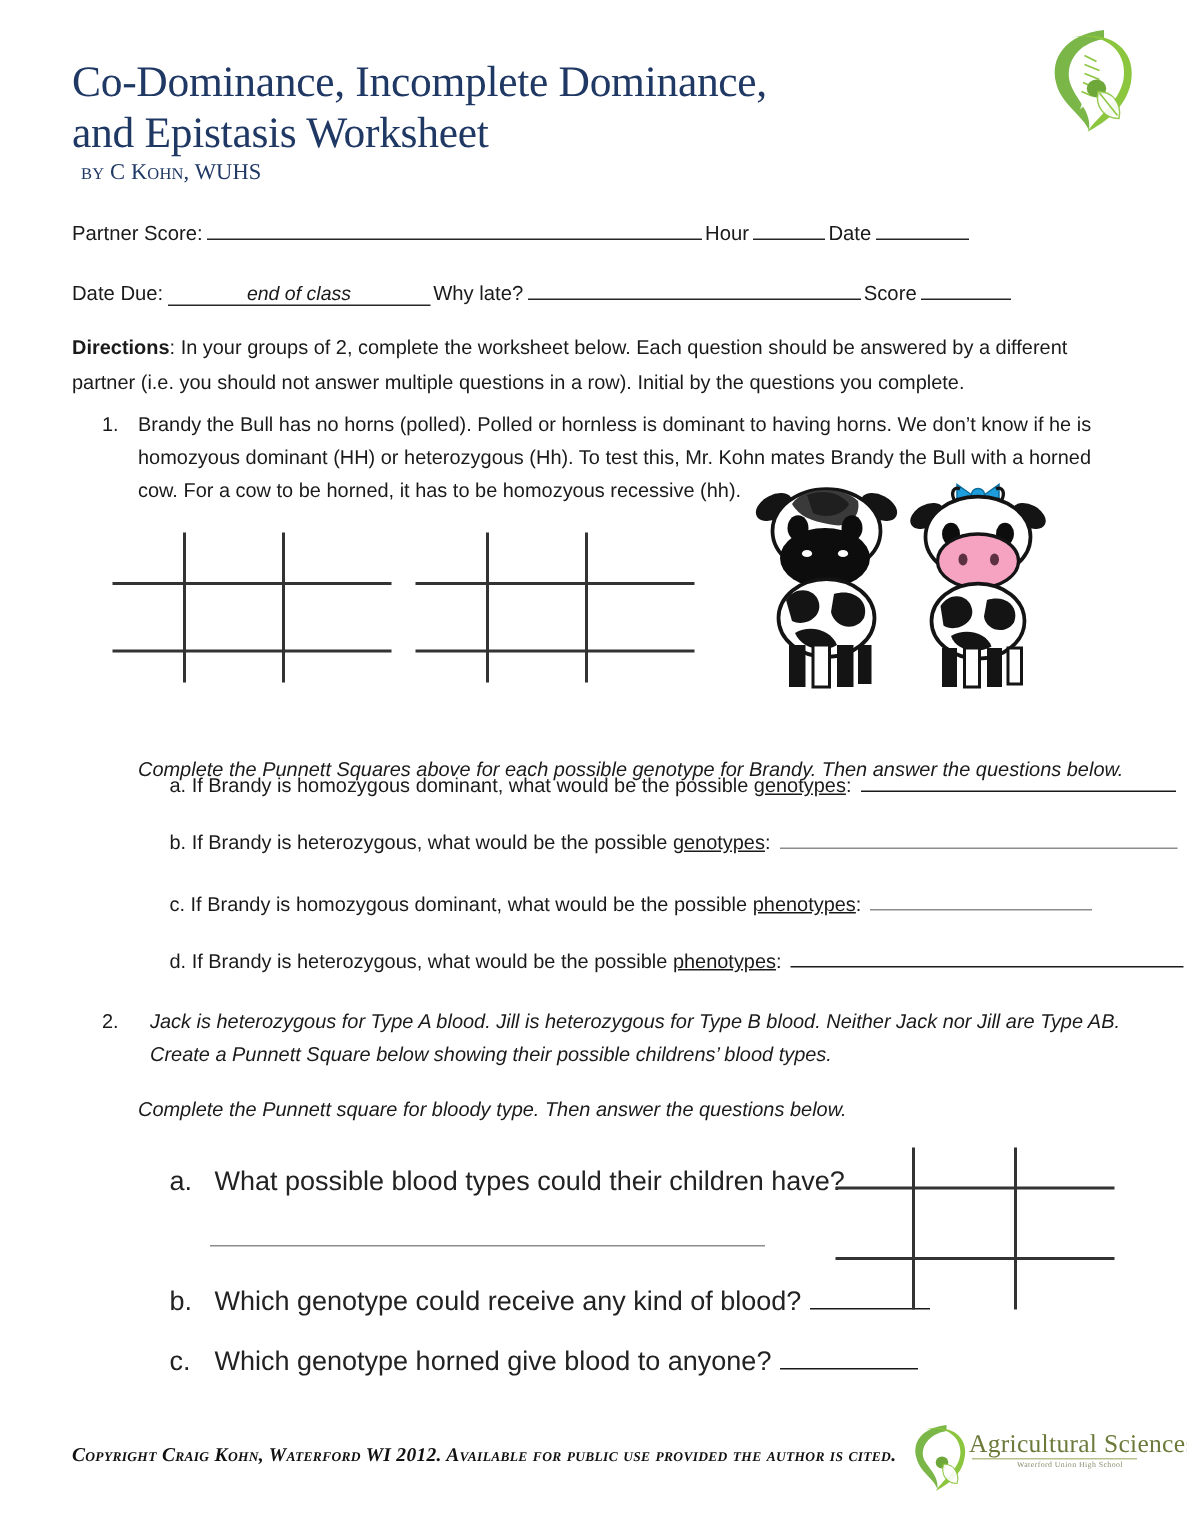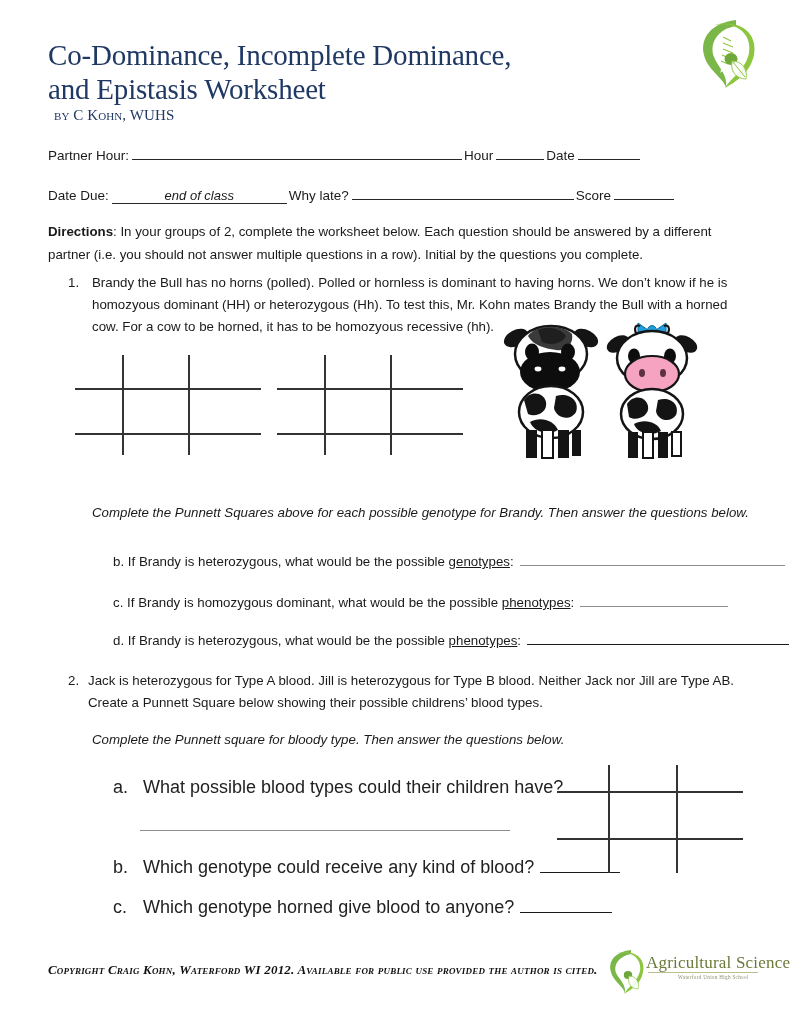--- a/index.html
+++ b/index.html
@@ -115,21 +115,21 @@
   .q-body {
     position: absolute;
     font-size: 13.3px;
     line-height: 22px;
     color: #1a1a1a;
   }
   .q1-num { left: 68px; top: 272px; }
   .q1-body { left: 92px; top: 272px; width: 650px; }
 
   .q2-num { left: 68px; top: 670px; }
-  .q2-body { left: 88px; top: 670px; width: 650px; }
+  .q2-body { left: 100px; top: 670px; width: 650px; font-style: italic; }
 
   .caption {
     position: absolute;
     font-style: italic;
     font-size: 13.3px;
     line-height: 22px;
     color: #1a1a1a;
   }
   .cap1 { left: 92px; top: 470px; margin-top: 32px; }
   .cap2 { left: 92px; top: 729px; }
@@ -274,21 +274,21 @@
         <path d="M31 32 L41 36"></path>
         <path d="M30 38 L39 42"></path>
         <path d="M29 44 L36 47"></path>
     </g>
     <ellipse cx="39" cy="42" rx="6.5" ry="6" fill="#6fa83a"></ellipse>
     <path d="M40 44 C50 44, 56 52, 54 62 C44 62, 38 54, 40 44 Z" fill="#ffffff" opacity="0.9" stroke="#8cc63f" stroke-width="1"></path>
     <path d="M41 45 L53 60" stroke="#8cc63f" stroke-width="1" fill="none"></path>
   </svg>
 
   <div class="frow r1">
-    <span class="fl-label">Partner Hour:</span><span class="rule w-names"></span><span class="fl-label">Hour</span><span class="rule w-hour"></span><span class="fl-label">Date</span><span class="rule w-date"></span>
+    <span class="fl-label">Partner Score:</span><span class="rule w-names"></span><span class="fl-label">Hour</span><span class="rule w-hour"></span><span class="fl-label">Date</span><span class="rule w-date"></span>
   </div>
 
   <div class="frow r2">
     <span class="fl-label">Date Due:</span><span class="rule-val w-datedue">end of class</span><span class="fl-label">Why late?</span><span class="rule w-whylate"></span><span class="fl-label">Score</span><span class="rule w-score"></span>
   </div>
 
   <div class="directions"><b>Directions</b><span>: In your groups of 2, complete the worksheet below.  Each question should be answered by a different partner (i.e. you should not answer multiple questions in a row). Initial by the questions you complete.</span></div>
 
   <div class="q-num q1-num">1.</div>
   <div class="q-body q1-body">Brandy the Bull has no horns (polled).  Polled or hornless is dominant to having horns.  We don’t know if he is homozyous dominant (HH) or heterozygous (Hh).  To test this, Mr. Kohn mates Brandy the Bull with a horned cow.  For a cow to be horned, it has to be homozyous recessive (hh).</div>
@@ -367,20 +367,24 @@
 
       <rect x="128" y="114" width="10" height="26" fill="#141414"></rect>
       <rect x="143" y="114" width="10" height="26" fill="#ffffff" stroke="#141414" stroke-width="2"></rect>
       <rect x="158" y="114" width="10" height="26" fill="#141414"></rect>
       <rect x="172" y="114" width="9" height="24" fill="#ffffff" stroke="#141414" stroke-width="2"></rect>
     </g>
   </svg>
 
   <div class="caption cap1">Complete the Punnett Squares above for each possible genotype for Brandy.  Then answer the questions below.</div>
 
+  <div class="subq sq-a">
+    <span>a.</span>
+    <span>If Brandy is homozygous dominant, what would be the possible </span><span class="u">genotypes</span><span>:</span><span class="ans-rule ans-dark" id="ans-a" style="width: 210px;"></span>
+  </div>
 
   <div class="subq sq-b">
     <span>b.</span>
     <span>If Brandy is heterozygous, what would be the possible </span><span class="u">genotypes</span><span>:</span><span class="ans-rule ans-gray" id="ans-b" style="width: 265px;"></span>
   </div>
 
   <div class="subq sq-c">
     <span>c.</span>
     <span>If Brandy is homozygous dominant, what would be the possible </span><span class="u">phenotypes</span><span>:</span><span class="ans-rule ans-gray" id="ans-c" style="width: 148px;"></span>
   </div>

